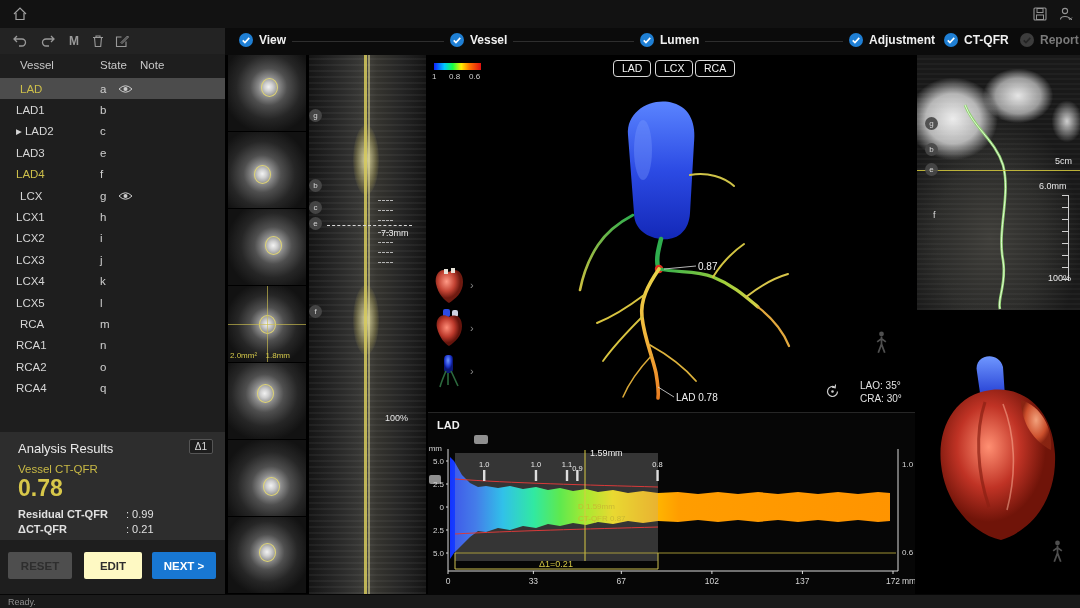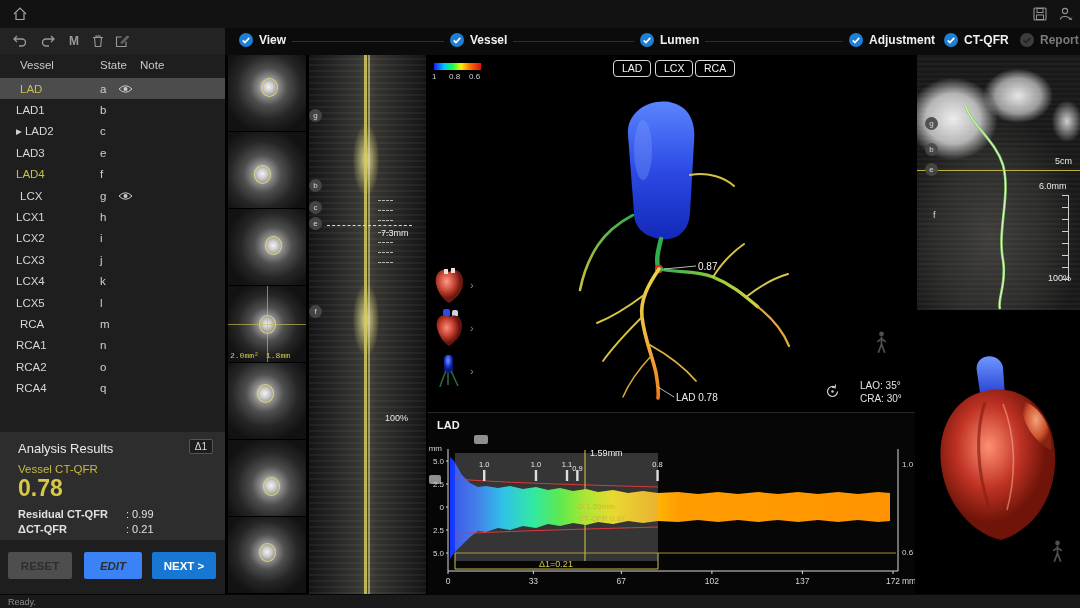--- a/index.html
+++ b/index.html
@@ -41,31 +41,31 @@
   #an-badge{position:absolute;right:12px;top:7px;font-size:10px;color:#dcdcdc;background:#1d1d1d;
             border:1px solid #555;padding:1px 5px;border-radius:2px;margin-left:24px;}
   #an-plabel{position:absolute;left:18px;top:31px;font-size:11.5px;color:#c8b945;}
   #an-pvalue{position:absolute;left:18px;top:43px;font-size:23px;font-weight:bold;color:#d8c84a;}
   .an-row{position:absolute;left:18px;width:195px;font-size:11px;color:#e0e0e0;}
   .an-row .al{display:inline-block;width:108px;font-weight:bold;}
   
   .sbtn{position:absolute;top:524px;height:27px;border-radius:2px;font-size:11.5px;font-weight:bold;
         display:flex;align-items:center;justify-content:center;cursor:pointer;}
   #btn-reset{left:8px;width:64px;background:#4e4e4e;color:#2e2e2e;}
-  #btn-edit{left:84px;width:58px;background:#3b82f6;color:#2e2e2e;font-style:italic;}
+  #btn-edit{left:84px;width:58px;background:#fef9c3;color:#2e2e2e;}
   #btn-next{left:152px;width:64px;background:#1877d2;color:#fff;text-align:right;}
   
   #statusbar{left:0;top:594px;width:1080px;height:14px;background:#1a1a1a;border-top:1px solid #060606;
              font-size:9px;color:#8f8f8f;line-height:14px;padding-left:8px;box-sizing:border-box;}
   
   #thumbs{left:228px;top:55px;width:78px;height:539px;background:#000;}
   .thumb{position:absolute;left:0;width:78px;height:76px;overflow:hidden;cursor:pointer;background:#101010;}
   .tblob{position:absolute;inset:0;}
   .tring{position:absolute;width:15px;height:17px;border:1px solid rgba(228,216,110,.9);border-radius:50%;}
-  .thumb.sel{outline:1px solid #cdbf4f;outline-offset:-1px;font-family:Liberation Mono, monospace;}
+  .thumb.sel{outline:1px solid #cdbf4f;outline-offset:-1px;}
   .xh-v,.xh-h{position:absolute;background:rgba(205,191,79,.65);}
   .xh-v{width:1px;top:0;bottom:0;left:50%;}
   .xh-h{height:1px;left:0;right:0;top:50%;}
   .tmeas{position:absolute;bottom:2px;font-size:8px;color:#d4c84a;}
   
   #smpr{left:309px;top:55px;width:117px;height:539px;overflow:hidden;
         background:linear-gradient(90deg,#151515 0%,#232323 18%,#363634 42%,#43423c 50%,#35342f 58%,#242424 80%,#141414 100%);}
   #smpr .noise{position:absolute;inset:0;background:repeating-linear-gradient(0deg,rgba(255,255,255,.045) 0 2px,transparent 2px 6px);}
   .sline1{position:absolute;left:55px;top:0;bottom:0;width:3px;background:rgba(213,201,92,.85);}
   .sline2{position:absolute;left:59px;top:0;bottom:0;width:2px;background:rgba(232,224,150,.55);}

